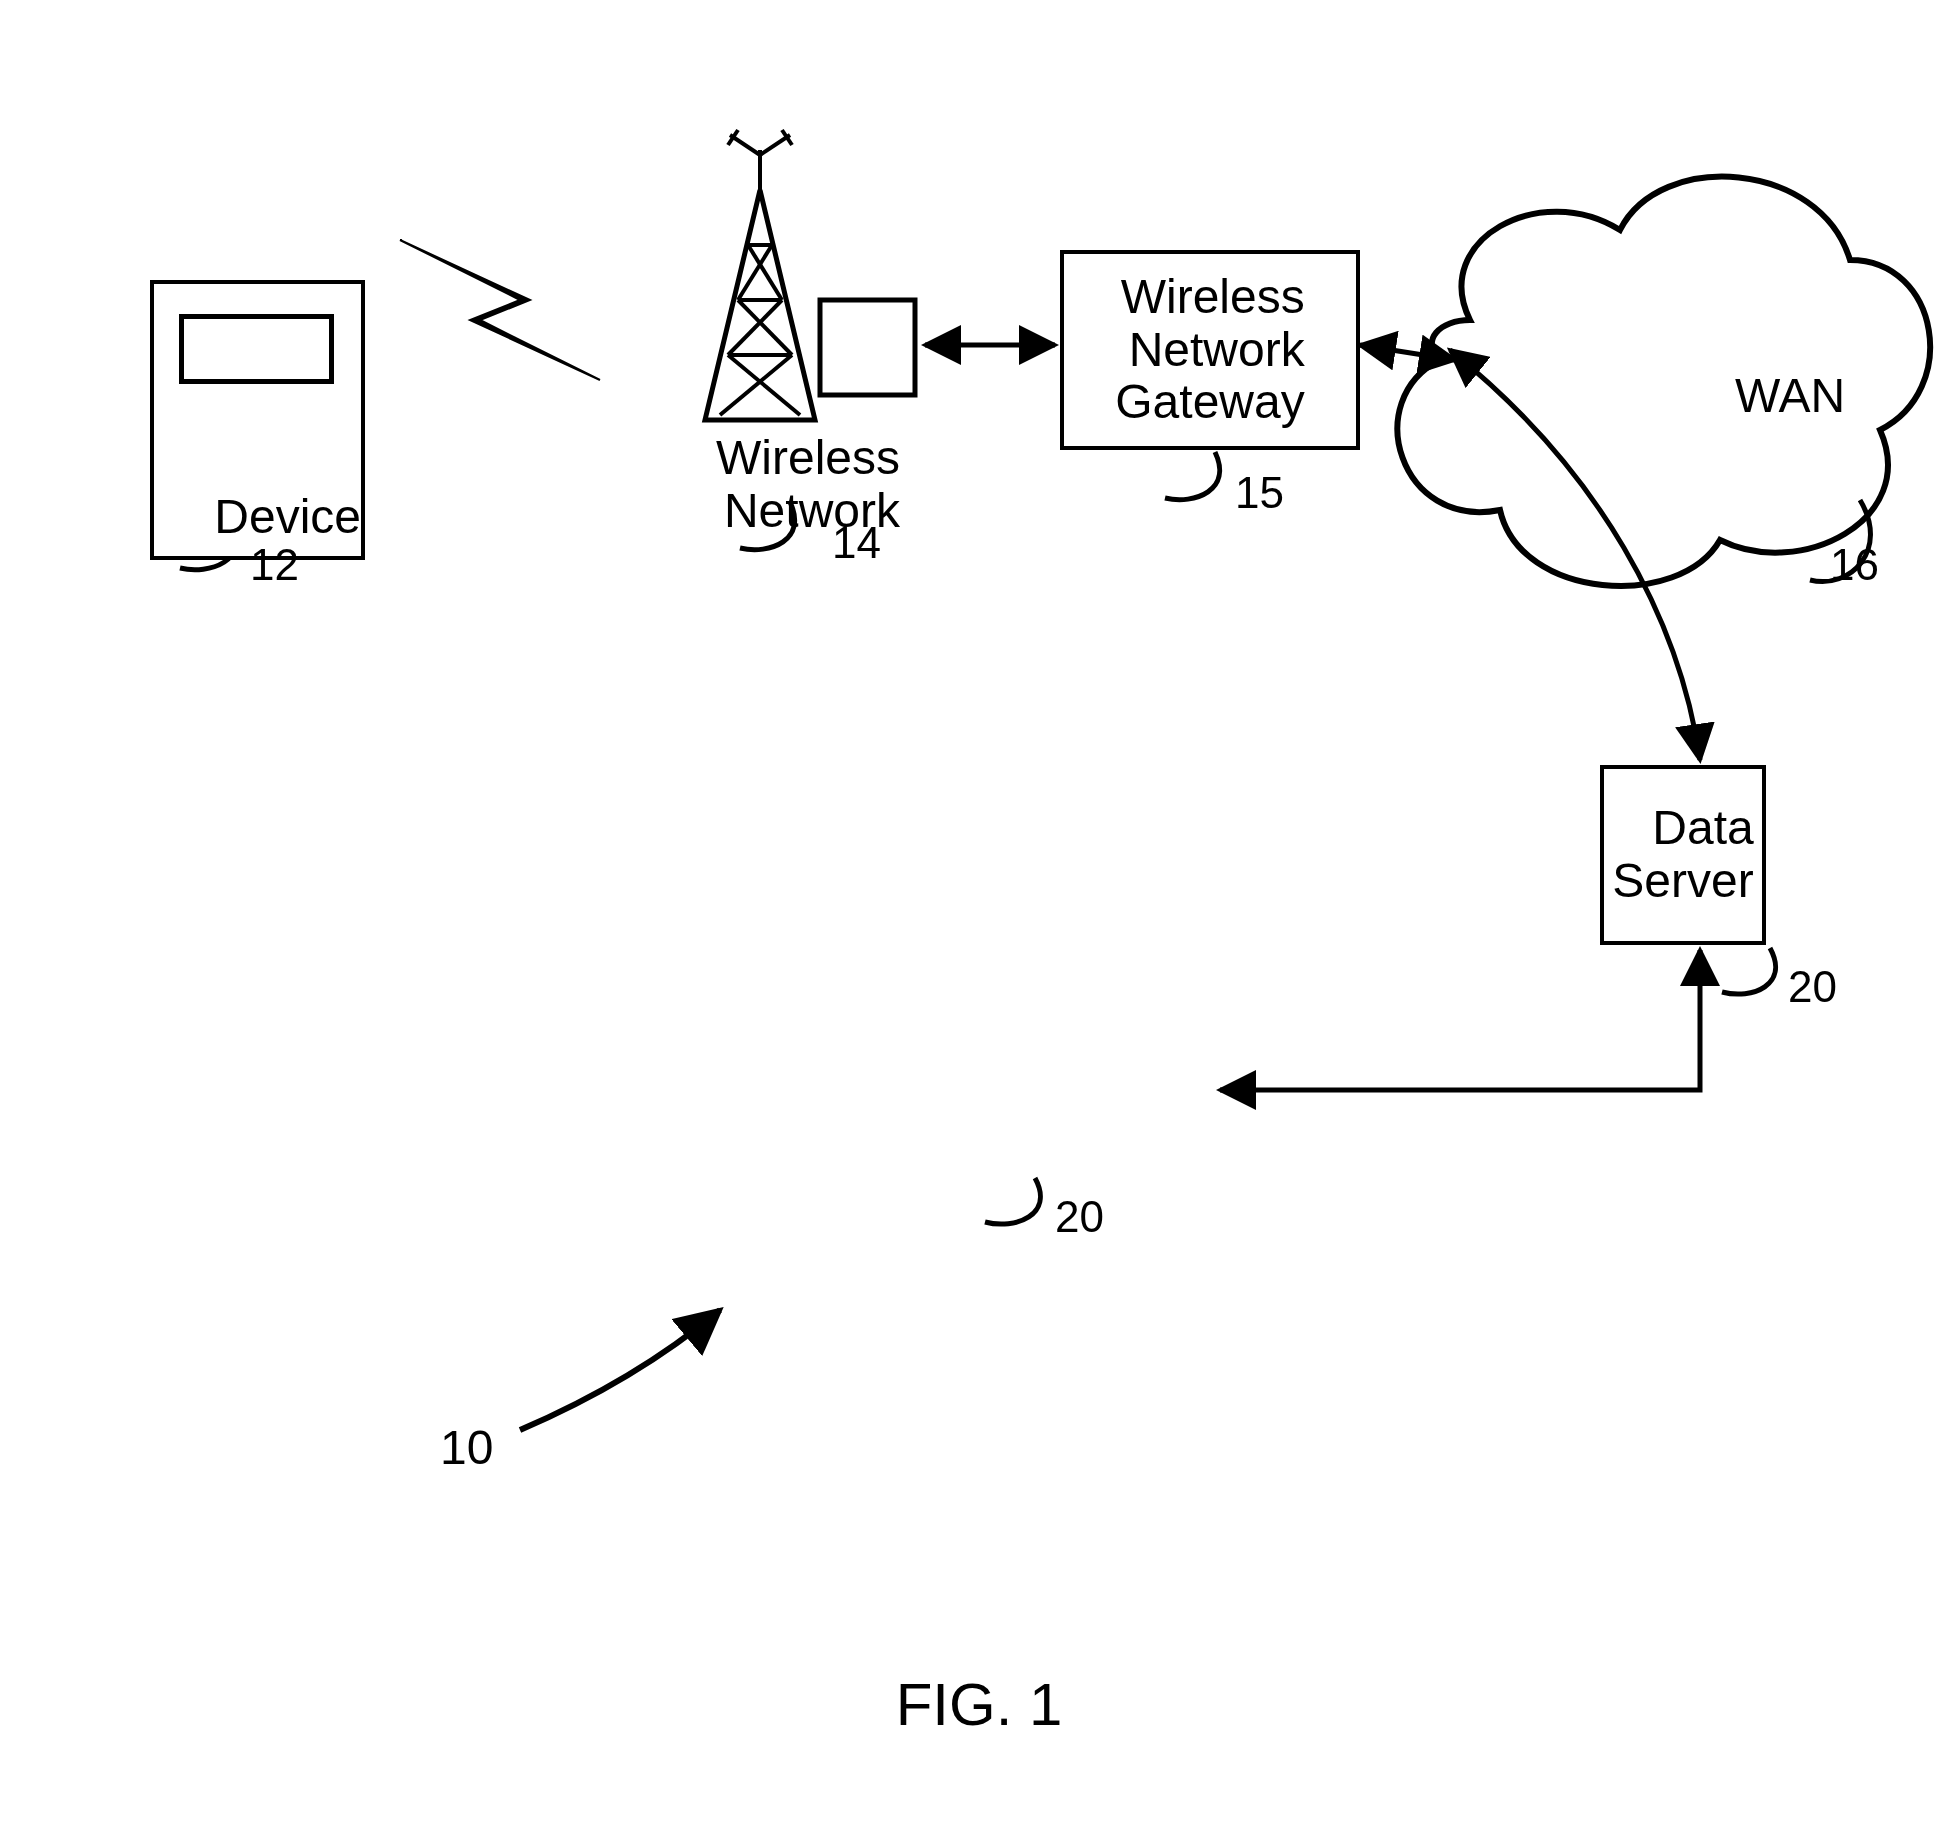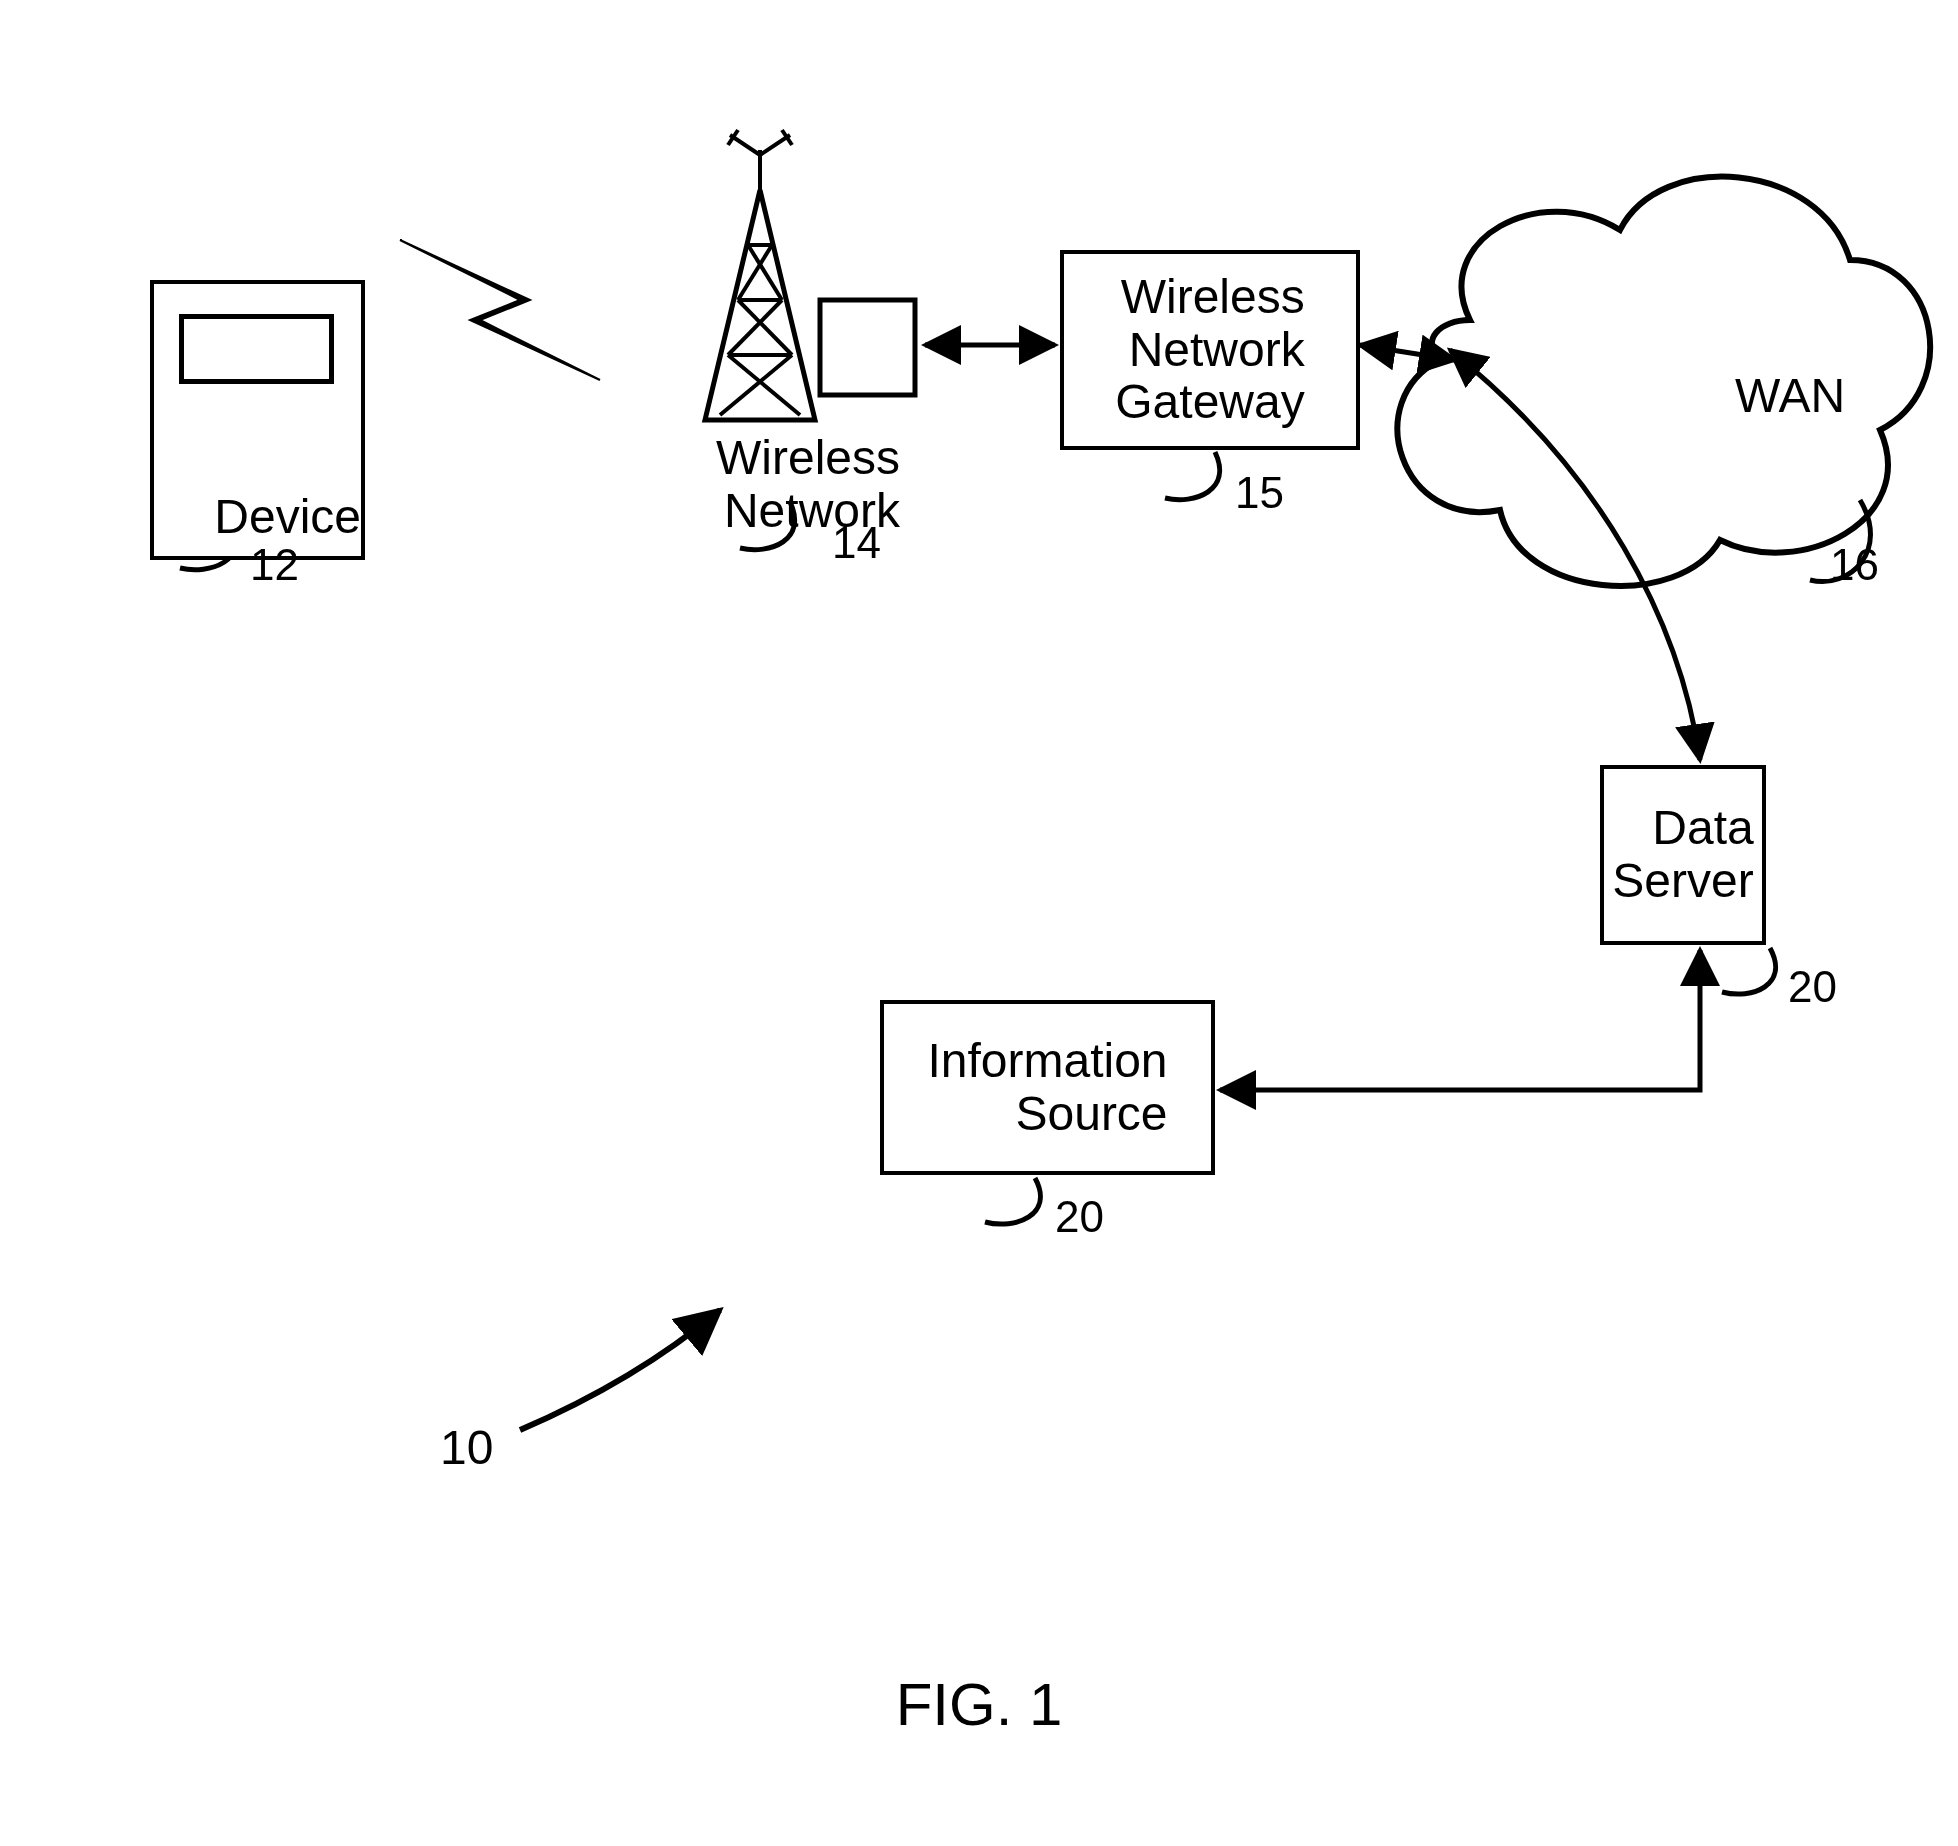--- a/index.html
+++ b/index.html
@@ -138,23 +138,19 @@
 
   <div class="abs label" style="left:1735px; top:370px;">WAN</div>
   <div class="abs small-label" style="left:1830px; top:540px;">16</div>
 
   <div class="abs box center-text" style="left:1600px; top:765px; width:166px; height:180px;">
     <div class="label" style="white-space:pre-line;">Data
 Server</div>
   </div>
   <div class="abs small-label" style="left:1788px; top:962px;">20</div>
 
-  <div class="abs box center-text" style="left:880px; top:1000px; width:335px; height:175px;">
-    <div class="label" style="white-space:pre-line;">Information
-Source</div>
-  </div>
   <div class="abs small-label" style="left:1055px; top:1192px;">20</div>
 
   <div class="abs small-label" style="left:440px; top:1420px; font-size:48px;">10</div>
 
   <div class="abs fig-label" style="left:0; right:0; top:1670px; text-align:center;">FIG. 1</div>
 
 </div>
 
 </body></html>

